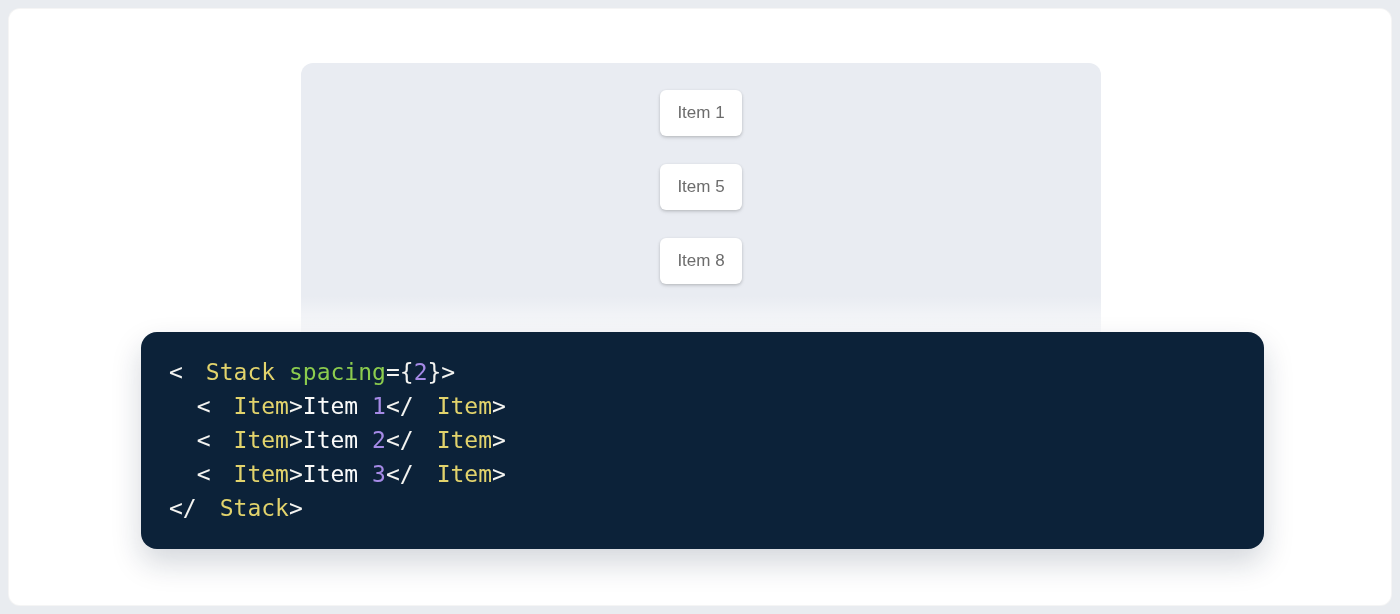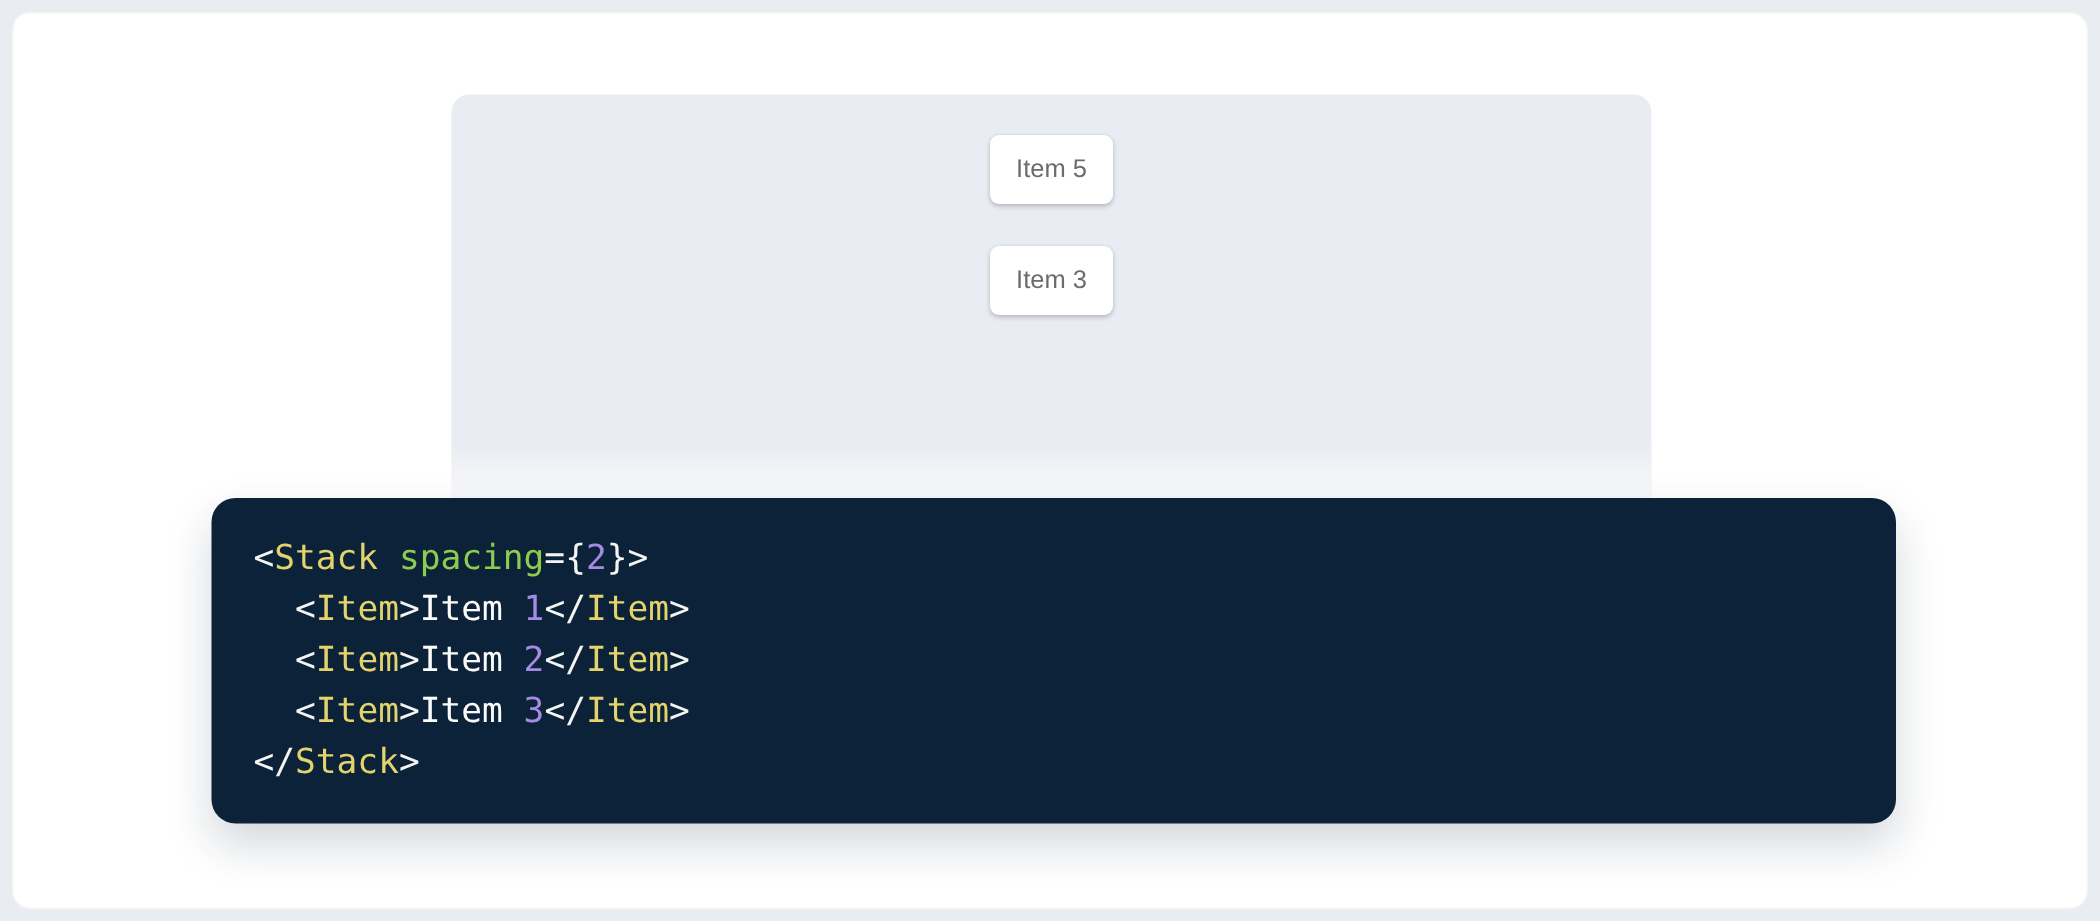--- a/index.html
+++ b/index.html
@@ -81,36 +81,37 @@
     overflow: hidden;
   }
   .code {
     font-family: "DejaVu Sans Mono", "Liberation Mono", monospace;
     font-size: 23px;
     line-height: 34px;
     white-space: pre;
     color: var(--token-plain);
   }
   .code-line { height: 34px; }
-  .tok-tag { color: var(--token-tag); }
+  .tok-tag { color: var(--token-tag); margin-left: 23px; }
   .tok-attr-name { color: var(--token-attr-name); }
   .tok-number { color: var(--token-number); }
   .tok-punctuation { color: var(--token-punctuation); }
   .tok-plain { color: var(--token-plain); }
 </style>
 </head>
 <body>
 
 <div class="page">
   <div class="card">
 
     <div class="demo-panel">
       <div class="stack">
+          <div class="stack-item">Item 1</div>
           <div class="stack-item">Item 5</div>
-          <div class="stack-item">Item 3</div>
+          <div class="stack-item">Item 8</div>
         </div>
       <div class="panel-fade"></div>
     </div>
 
     <div class="code-block">
       <div class="code"><div class="code-line"><span class="tok-punctuation">&lt;</span><span class="tok-tag">Stack</span><span class="tok-plain"> </span><span class="tok-attr-name">spacing</span><span class="tok-punctuation">=</span><span class="tok-punctuation">{</span><span class="tok-number">2</span><span class="tok-punctuation">}</span><span class="tok-punctuation">&gt;</span></div><div class="code-line"><span class="tok-plain">  </span><span class="tok-punctuation">&lt;</span><span class="tok-tag">Item</span><span class="tok-punctuation">&gt;</span><span class="tok-plain">Item </span><span class="tok-number">1</span><span class="tok-punctuation">&lt;/</span><span class="tok-tag">Item</span><span class="tok-punctuation">&gt;</span></div><div class="code-line"><span class="tok-plain">  </span><span class="tok-punctuation">&lt;</span><span class="tok-tag">Item</span><span class="tok-punctuation">&gt;</span><span class="tok-plain">Item </span><span class="tok-number">2</span><span class="tok-punctuation">&lt;/</span><span class="tok-tag">Item</span><span class="tok-punctuation">&gt;</span></div><div class="code-line"><span class="tok-plain">  </span><span class="tok-punctuation">&lt;</span><span class="tok-tag">Item</span><span class="tok-punctuation">&gt;</span><span class="tok-plain">Item </span><span class="tok-number">3</span><span class="tok-punctuation">&lt;/</span><span class="tok-tag">Item</span><span class="tok-punctuation">&gt;</span></div><div class="code-line"><span class="tok-punctuation">&lt;/</span><span class="tok-tag">Stack</span><span class="tok-punctuation">&gt;</span></div></div>
     </div>
 
   </div>
 </div>

